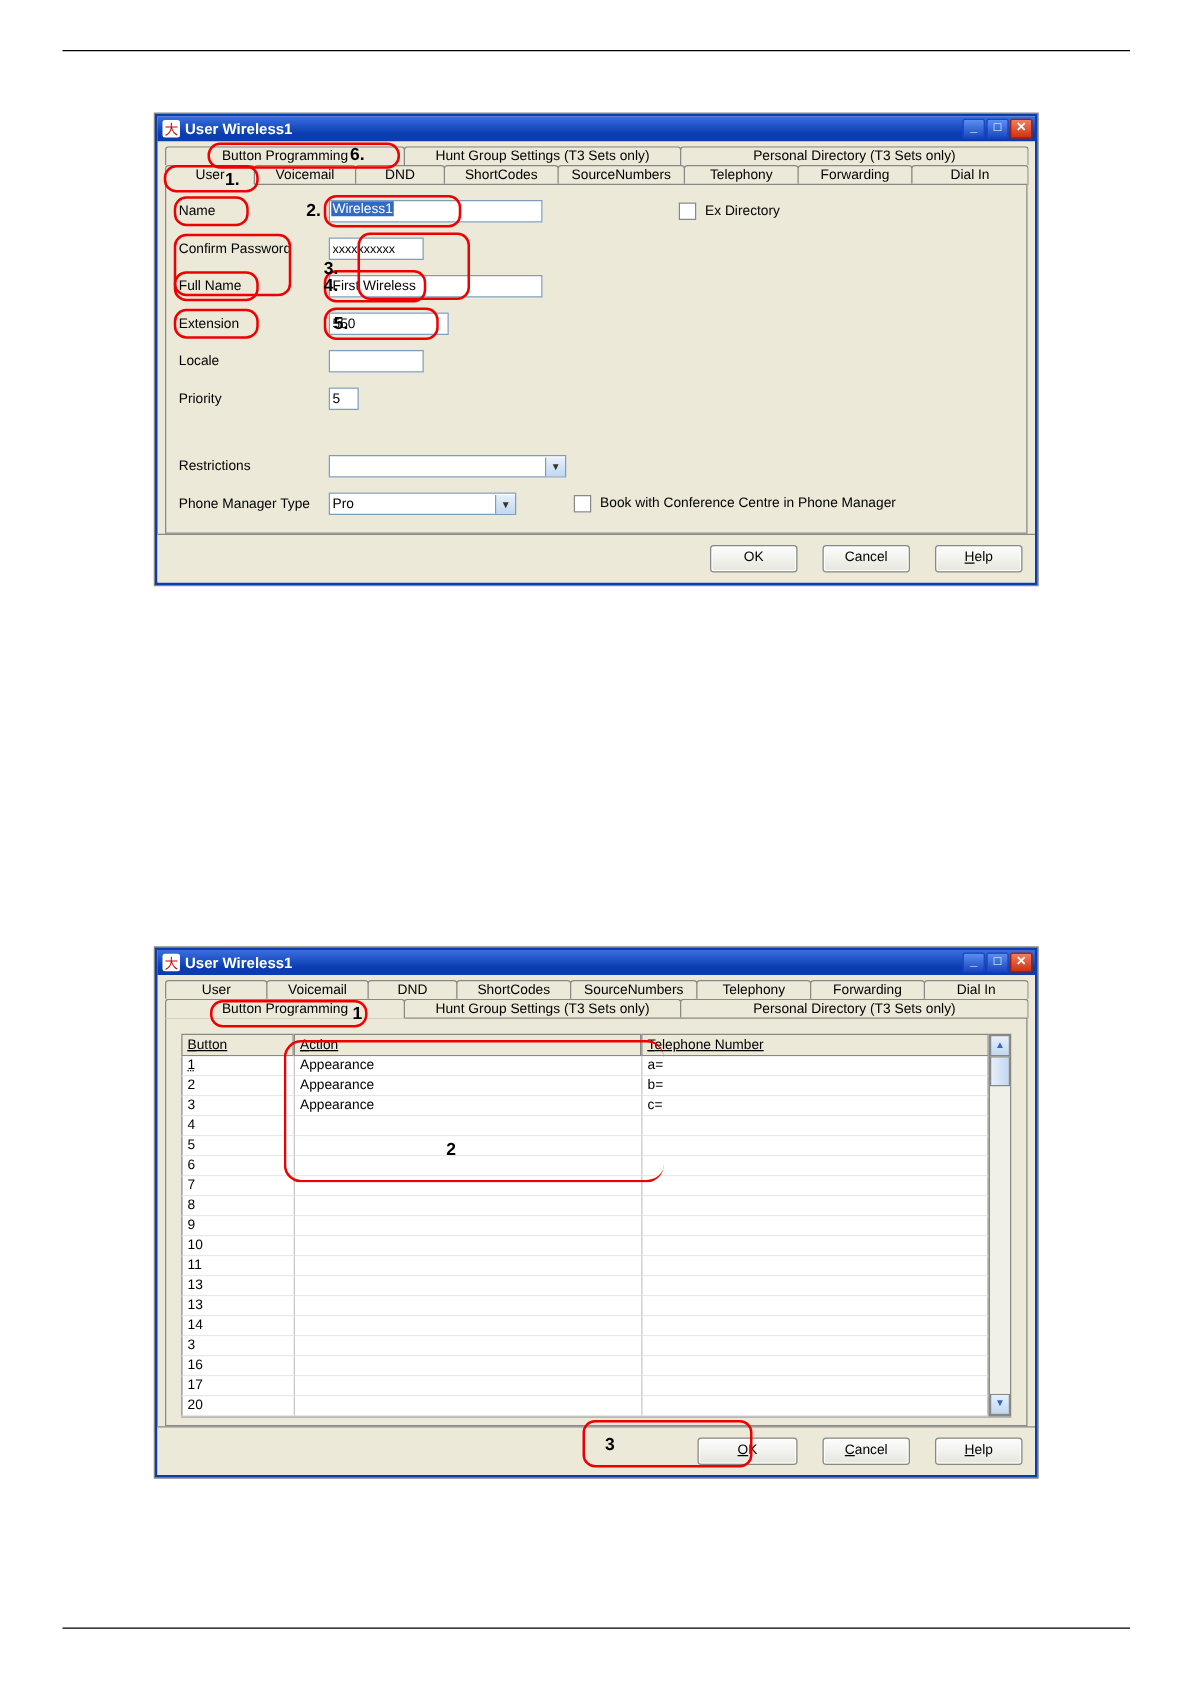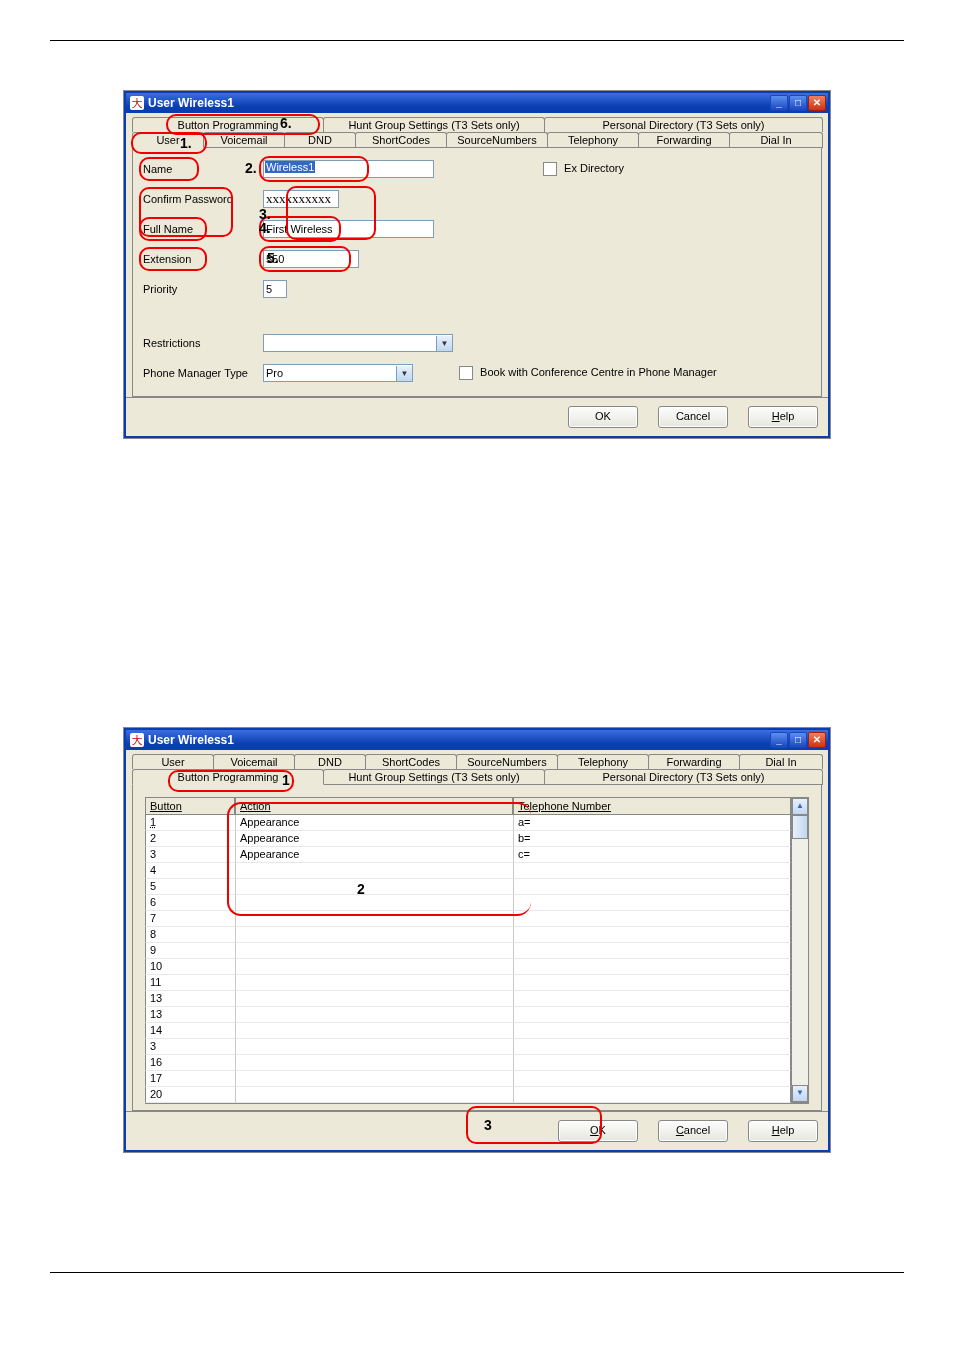--- a/index.html
+++ b/index.html
@@ -297,21 +297,21 @@
           <span>Ex Directory</span>
         </span>
       </div>
 
       <div class="rel" style="margin-bottom:4px">
         <div class="ann" style="left:-4px;top:-3px;width:90px;height:46px"></div>
         <div class="ann" style="left:143px;top:-4px;width:86px;height:50px"></div>
         <span class="ann-num" style="left:116px;top:16px">3.</span>
         <div class="form-row">
           <label>Confirm Password</label>
-          <input type="text" class="txt-short" style="font-size: 13px; font-family: Liberation Serif, serif;" value="xxxxxxxxxx">
+          <input type="text" class="txt-short" style="font-size: 10px;" value="xxxxxxxxxx">
         </div>
       </div>
 
       <div class="form-row rel">
         <div class="ann" style="left:-4px;top:-3px;width:64px;height:20px"></div>
         <span class="ann-num" style="left:116px;top:0">4.</span>
         <label>Full Name</label>
         <span style="position:relative">
           <input type="text" class="txt-wide" value="First Wireless" style="">
           <span class="ann" style="left:-4px;top:-4px;width:78px;height:22px"></span>
@@ -321,20 +321,24 @@
       <div class="form-row rel">
         <div class="ann" style="left:-4px;top:-3px;width:64px;height:20px"></div>
         <span class="ann-num" style="left:124px;top:0">5.</span>
         <label>Extension</label>
         <span style="position:relative">
           <input type="text" class="txt-short" style="width: 90px;" value="550">
           <span class="ann" style="left:-4px;top:-4px;width:88px;height:22px"></span>
         </span>
       </div>
 
+      <div class="form-row">
+        <label>Locale</label>
+        <input type="text" class="txt-short" style="width: 70px;">
+      </div>
 
       <div class="form-row" style="margin-bottom:36px">
         <label>Priority</label>
         <input type="text" class="txt-tiny" value="5" style="">
       </div>
 
       <div class="form-row">
         <label>Restrictions</label>
         <span class="sel" style="width:190px">
           <span></span>

